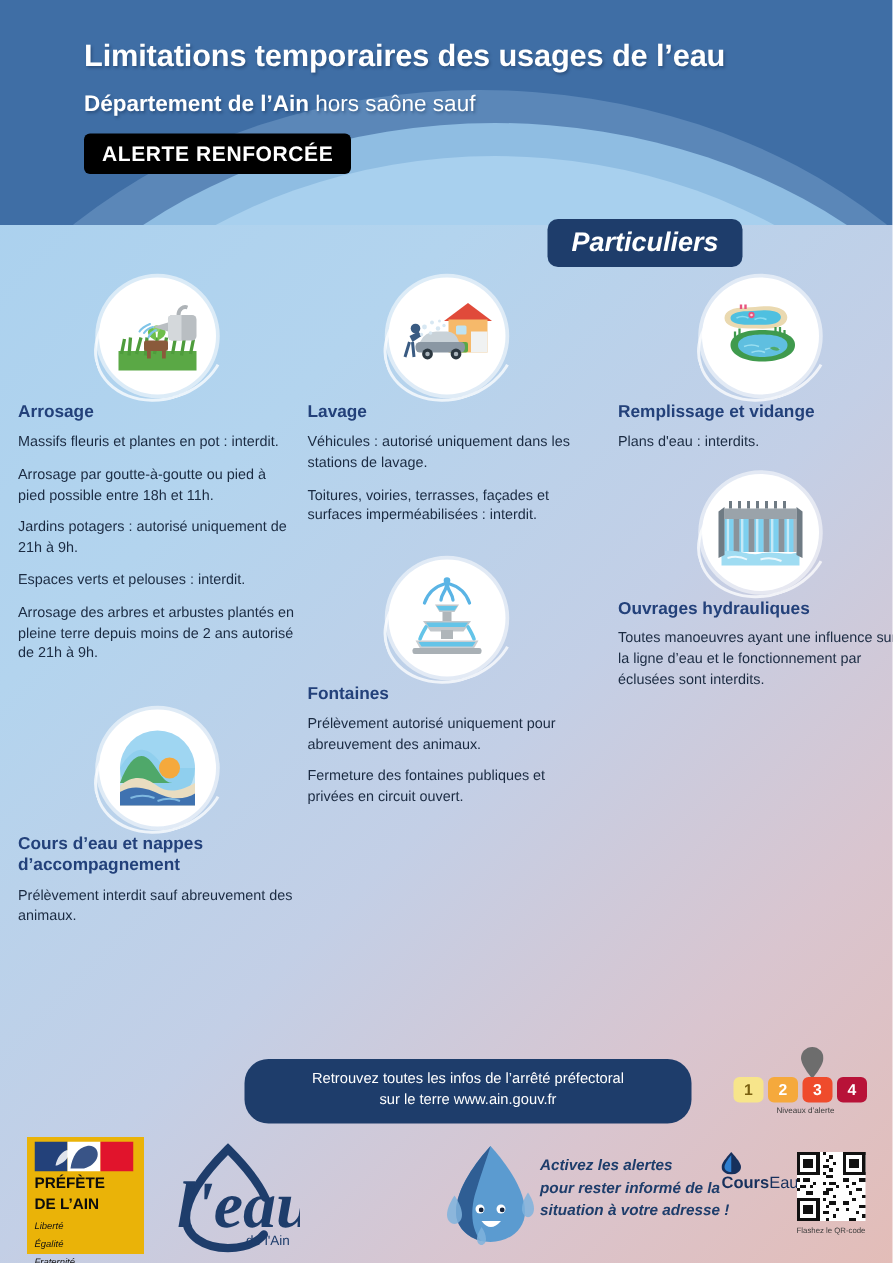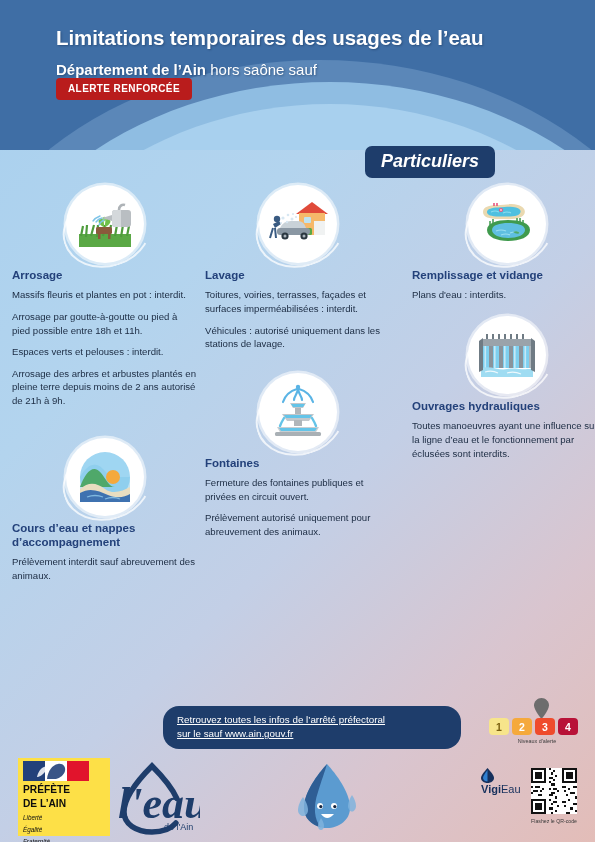--- a/index.html
+++ b/index.html
@@ -19,22 +19,22 @@
       border-radius:50% 50% 0 0 / 100% 100% 0 0;background:#8fbde2;}
   .hdr-wave-c{position:absolute;left:-20px;top:104px;width:700px;height:300px;
       border-radius:50% 50% 0 0 / 100% 100% 0 0;background:#a8d0ee;}
   .hdr-text{position:absolute;left:56px;top:26px;z-index:5;}
   .h-title{color:#ffffff;font-size:20.5px;font-weight:bold;letter-spacing:-0.1px;
       text-shadow:1px 1px 2px rgba(20,45,80,.45);}
   .h-sub{margin-top:11px;color:#ffffff;font-size:15px;
       text-shadow:1px 1px 2px rgba(20,45,80,.45);}
   .h-sub b{font-weight:bold;margin-top:39px;}
   .h-sub span{font-weight:normal;}
-  .alert-badge{display:inline-block;background:#b91c1c;color:#fff;
-      font-size:10px;font-weight:bold;letter-spacing:.4px;padding:5px 12px 6px;border-radius:4px;}
+  .alert-badge{display:inline-block;margin-top:11px;background:#000000;color:#fff;
+      font-size:14px;font-weight:bold;letter-spacing:.4px;padding:5px 12px 6px;border-radius:4px;}
 
   .tag-particuliers{position:absolute;left:365px;top:146px;z-index:6;
       background:#1e3d6b;color:#fff;font-style:italic;font-weight:bold;font-size:18px;
       padding:5px 16px 6px;border-radius:7px;}
 
   
   .cols{position:absolute;left:0;top:185px;width:595px;}
   .col{position:absolute;top:0;}
   .col-1{left:12px;width:185px;}
   .col-2{left:205px;width:185px;}
@@ -53,23 +53,23 @@
   .blk-body{margin-top:6px;color:#1b2b42;font-size:9.6px;line-height:1.42;}
   .blk-body p{margin:0 0 8px;}
   .blk-body p:last-child{margin-bottom:0;}
   .blk-body b{font-weight:normal;}
   .gap-14{height:14px;}
   .gap-22{height:22px;}
   .gap-30{height:30px;}
 
   
   .foot-cta{position:absolute;left:163px;top:706px;width:270px;background:#1e3d6b;
-      border-radius:16px;padding:7px 14px 8px;text-align:left;color:#fff;
-      font-size:9.8px;line-height:1.45;text-decoration:underline;}
-  .prefet{position:absolute;left:18px;top:758px;width:92px;height:78px;background:#fde047;
+      border-radius:16px;padding:7px 14px 8px;text-align:center;color:#fff;
+      font-size:9.8px;line-height:1.45;}
+  .prefet{position:absolute;left:18px;top:758px;width:78px;height:78px;background:#eab308;
       padding:3px 5px;box-sizing:border-box;text-align:left;}
   .flag{width:66px;height:20px;display:block;}
   .prefet-n{color:#0d0d0d;font-size:10.2px;font-weight:bold;line-height:1.12;margin-top:3px;}
   .prefet-d{color:#111;font-size:6.3px;font-style:italic;line-height:1.45;margin-top:3px;}
   .eau-logo{position:absolute;left:112px;top:760px;width:88px;height:76px;}
   .vigi{position:absolute;left:296px;top:762px;width:230px;height:76px;}
   .vigi-txt{position:absolute;left:64px;top:8px;color:#1e3d6b;font-size:10.2px;
       font-style:italic;font-weight:bold;line-height:1.48;width:140px;}
   .vigi-brand{position:absolute;left:185px;top:6px;color:#16305c;font-size:11px;font-weight:bold;}
   .vigi-brand i{font-style:normal;color:#16305c;}
@@ -121,20 +121,21 @@
               <path d="M40 16 h6 v17 h-6 a3 3 0 0 1 -3 -3 v-11 a3 3 0 0 1 3 -3 z" fill="#d4d8db"></path>
               <path d="M44 16 c0 -4 3 -6 6 -5" stroke="#aeb3b7" stroke-width="2.6" fill="none"></path>
               <path d="M37 21 l-10 3 l10 3 z" fill="#b9bec2"></path>
               <path d="M27 24 q-4 1 -6 4 M25 22 q-5 2 -7 5 M29 26 q-4 2 -5 5" stroke="#7fc4e8" stroke-width="1.4" fill="none" stroke-linecap="round"></path>
             </svg>
           </div>
           <div class="blk-title">Arrosage</div>
           <div class="blk-body">
             <p><span>Massifs fleuris et plantes en pot : </span><b>interdit.</b></p>
             <p><span>Arrosage par goutte-à-goutte ou pied à pied possible entre 18h et 11h.</span></p>
+            <p><span>Jardins potagers : </span><b>autorisé uniquement de 21h à 9h.</b></p>
             <p><span>Espaces verts et pelouses : </span><b>interdit.</b></p>
             <p><span>Arrosage des arbres et arbustes plantés en pleine terre depuis moins de 2 ans autorisé de 21h à 9h.</span></p>
           </div>
         </div>
         <div class="gap-30"></div>
         <div class="block">
           <div class="icon-wrap">
             <div class="icon-ring"></div>
             <svg class="icon-svg" viewBox="0 0 60 60">
               <circle cx="30" cy="30" r="25" fill="#9fd6f2"></circle>
@@ -177,22 +178,22 @@
                 <circle cx="24" cy="25" r="1.5"></circle>
                 <circle cx="19" cy="28" r="1.2"></circle>
                 <circle cx="25" cy="20" r="1"></circle>
                 <circle cx="13" cy="29" r="1.1"></circle>
                 <circle cx="28" cy="23" r="1.1"></circle>
               </g>
             </svg>
           </div>
           <div class="blk-title">Lavage</div>
           <div class="blk-body">
+            <p><span>Véhicules : </span><b>autorisé uniquement dans les stations de lavage.</b></p>
             <p><span>Toitures, voiries, terrasses, façades et surfaces imperméabilisées : </span><b>interdit.</b></p>
-            <p><span>Véhicules : </span><b>autorisé uniquement dans les stations de lavage.</b></p>
           </div>
         </div>
         <div class="gap-22"></div>
         <div class="block">
           <div class="icon-wrap">
             <div class="icon-ring"></div>
             <svg class="icon-svg" viewBox="0 0 60 60">
               <path d="M30 6 C30 12 26 14 26 18 M30 6 C30 12 34 14 34 18" stroke="#5ab4e5" stroke-width="2.2" fill="none" stroke-linecap="round"></path>
               <path d="M29 7 C22 9 17 14 15 20 M31 7 C38 9 43 14 45 20" stroke="#5ab4e5" stroke-width="2.2" fill="none" stroke-linecap="round"></path>
               <circle cx="30" cy="5" r="2.2" fill="#5ab4e5"></circle>
@@ -203,22 +204,22 @@
               <path d="M16 33 h28 l-2 3 h-24 z" fill="#64c4e8"></path>
               <path d="M16 36 q-3 5 -4 8 M44 36 q3 5 4 8" stroke="#64c4e8" stroke-width="2.4" fill="none" stroke-linecap="round"></path>
               <rect x="26" y="38" width="8" height="6" fill="#b0b6ba"></rect>
               <path d="M9 45 h42 l-4 7 h-34 z" fill="#c9ced2"></path>
               <path d="M11 46 h38 l-2 3 h-34 z" fill="#64c4e8"></path>
               <rect x="7" y="50" width="46" height="4" rx="1.5" fill="#a9b0b5"></rect>
             </svg>
           </div>
           <div class="blk-title">Fontaines</div>
           <div class="blk-body">
+            <p><span>Prélèvement </span><b>autorisé uniquement pour abreuvement des animaux.</b></p>
             <p><span>Fermeture des fontaines publiques et privées en circuit ouvert.</span></p>
-            <p><span>Prélèvement </span><b>autorisé uniquement pour abreuvement des animaux.</b></p>
           </div>
         </div>
       </div>
     <div class="col col-3">
         <div class="block">
           <div class="icon-wrap">
             <div class="icon-ring"></div>
             <svg class="icon-svg" viewBox="0 0 60 60">
               <path d="M6 18 C6 13 12 11 20 11 C28 11 34 9 41 11 C49 13 50 20 44 23 C38 26 30 25 22 25 C12 25 6 23 6 18 Z" fill="#ead9b0"></path>
               <path d="M10 18 C10 15 15 13.5 21 13.5 C28 13.5 33 12 39 13.5 C45 15 45 19.5 40 21.5 C35 23 29 22.5 22 22.5 C14 22.5 10 21 10 18 Z" fill="#4fc0e0"></path>
@@ -283,21 +284,21 @@
           <div class="blk-title">Ouvrages hydrauliques</div>
           <div class="blk-body">
             <p><span>Toutes manoeuvres ayant une influence sur la ligne d’eau et le fonctionnement par éclusées </span><b>sont interdits.</b></p>
           </div>
         </div>
       </div>
   </div>
 
   <div class="foot-cta">
     <div>Retrouvez toutes les infos de l’arrêté préfectoral</div>
-    <div>sur le sauf www.ain.gouv.fr</div>
+    <div>sur le terre www.ain.gouv.fr</div>
   </div>
 
   <div class="prefet">
     <svg class="flag" viewBox="0 0 66 20">
       <rect x="0" y="0" width="22" height="20" fill="#23417a"></rect>
       <rect x="22" y="0" width="22" height="20" fill="#ffffff"></rect>
       <rect x="44" y="0" width="22" height="20" fill="#e1142c"></rect>
       <path d="M24 18 C25 10 29 4 35 3 C40 2 43 6 42 10 C41 14 37 17 33 18 Z" fill="#23417a" opacity=".9"></path>
       <path d="M14 16 C15 11 18 7 21 6 C23 5.4 24 7 23 9 C22 12 18 15 15 16 Z" fill="#ffffff" opacity=".85"></path>
     </svg>
@@ -320,26 +321,31 @@
       <path d="M31 2 C22 12 8 30 8 46 C8 56 15.5 63 25 65.4 C18 58 17 44 22 30 C25 20 29 9 31 2 Z" fill="#2f5e94"></path>
       <circle cx="24" cy="44" r="3" fill="#fff"></circle>
         <circle cx="24.8" cy="44.6" r="1.6" fill="#15243d"></circle>
       <circle cx="38" cy="44" r="3" fill="#fff"></circle>
         <circle cx="38.8" cy="44.6" r="1.6" fill="#15243d"></circle>
       <path d="M25 52 Q31 60 38 52 Z" fill="#ffffff"></path>
       <path d="M2 48 C2 43 5 38 7 35 C9 38 12 43 12 48 C12 52 9 54 7 54 C5 54 2 52 2 48 Z" fill="#7fb3dd" opacity=".85"></path>
       <path d="M52 44 C52 40 54 36 56 33 C58 36 60 40 60 44 C60 47.5 57.5 49.5 56 49.5 C54.5 49.5 52 47.5 52 44 Z" fill="#7fb3dd" opacity=".85"></path>
       <path d="M22 64 C22 61 24 58 25 56 C26.5 58 28 61 28 64 C28 66.5 26.5 68 25 68 C23.5 68 22 66.5 22 64 Z" fill="#7fb3dd" opacity=".85"></path>
     </svg>
+    <div class="vigi-txt">
+      <div>Activez les alertes</div>
+      <div>pour rester informé de la</div>
+      <div>situation à votre adresse !</div>
+    </div>
     <div class="vigi-brand">
       <svg width="13" height="15" viewBox="0 0 13 15" style="vertical-align:-3px">
         <path d="M6.5 0 C3 4 0 7.5 0 10 C0 12.8 2.9 15 6.5 15 C10.1 15 13 12.8 13 10 C13 7.5 10 4 6.5 0 Z" fill="#16305c"></path>
         <path d="M6.5 2 C4.2 5 2 8 2 10 C2 12 4 13.4 6.5 13.4 Z" fill="#2f7fd0"></path>
       </svg>
-      <i>Vigi</i><u>Eau</u>
+      <i>Cours</i><u>Eau</u>
     </div>
   </div>
 
   <svg class="qr" viewBox="0 0 21 21" shape-rendering="crispEdges">
     <rect width="21" height="21" fill="#fff"></rect>
     <g fill="#111">
       <rect x="0" y="0" width="7" height="1"></rect>
         <rect x="0" y="6" width="7" height="1"></rect>
       <rect x="0" y="0" width="1" height="7"></rect>
         <rect x="6" y="0" width="1" height="7"></rect>

